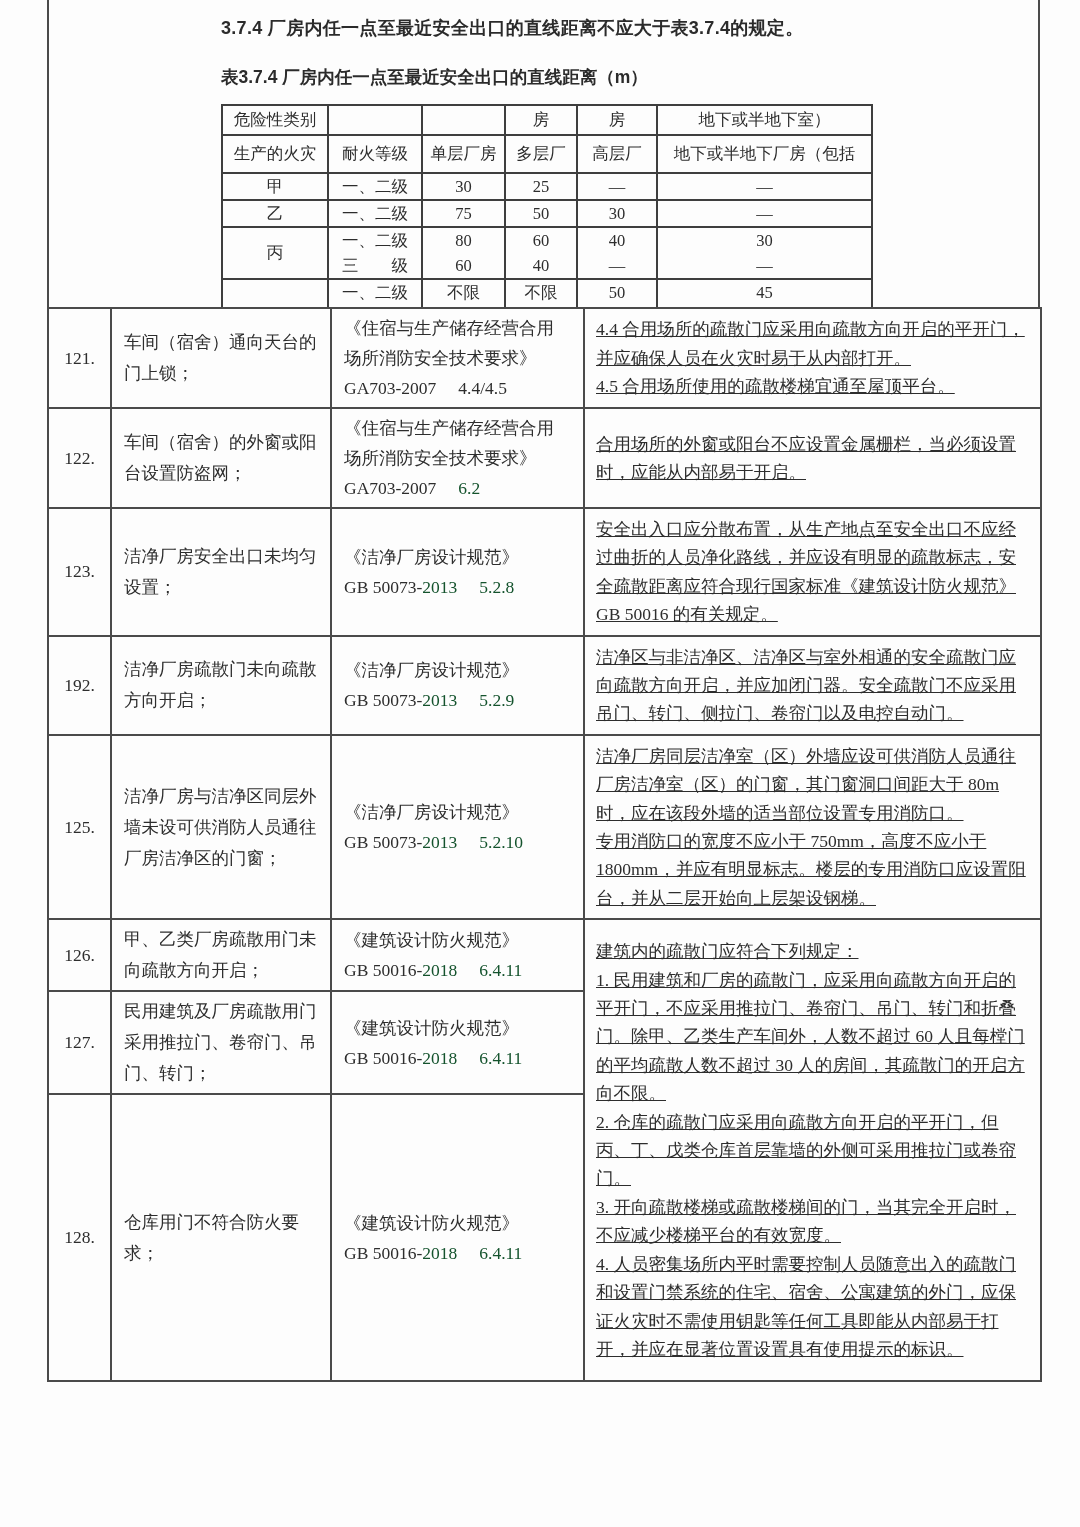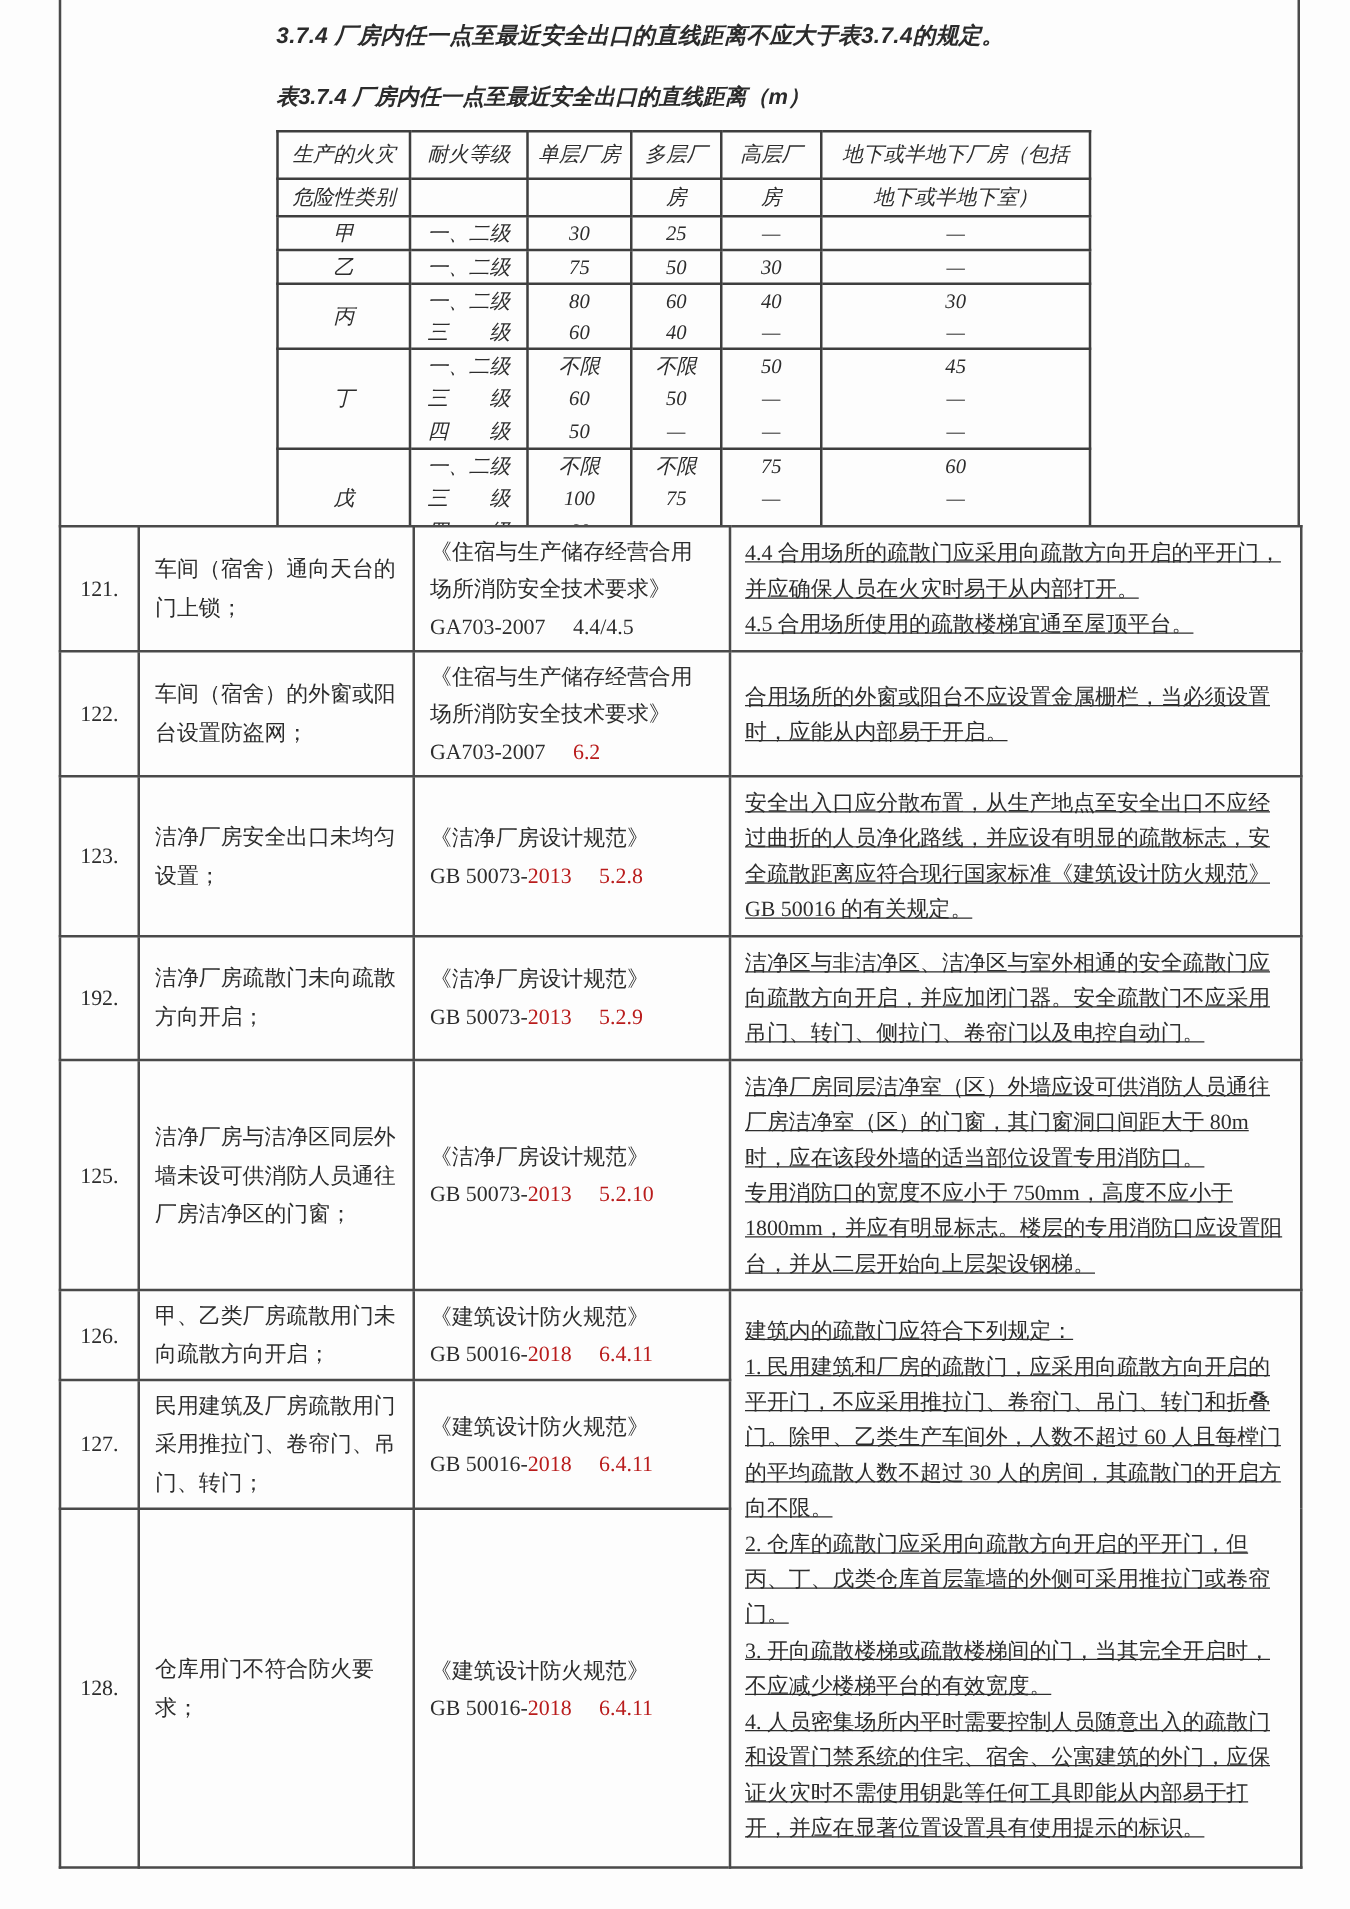--- a/index.html
+++ b/index.html
@@ -10,25 +10,24 @@
     color:#2f2f2f;
     position:relative;
     -webkit-font-smoothing:antialiased;
   }
   .outer{
     position:absolute;left:47px;top:0;width:993px;
   }
   
   .top-cell{
     box-sizing:border-box;
-    height:420px;
+    height:307px;
     border-left:2px solid #4a4a4a;
     border-right:2px solid #4a4a4a;
     overflow:hidden;
-    font-style:italic;
   }
   .sec-heading{
     margin:16px 0 0 172px;
     font-family:"Liberation Sans","DejaVu Sans",sans-serif;
     font-weight:700;font-size:18px;color:#2b2b2b;
     letter-spacing:0.3px;
   }
   .tbl-caption{
     margin:25px 0 15px 172px;
     font-family:"Liberation Sans","DejaVu Sans",sans-serif;
@@ -61,55 +60,55 @@
     box-sizing:border-box;
     font-size:17.5px;
     color:#2d2d2d;
     vertical-align:middle;
   }
   td.no-cell{text-align:center;font-size:17px;}
   td.desc-cell{padding:4px 12px;line-height:31px;text-align:left;}
   td.std-cell{padding:4px 12px;line-height:30px;text-align:left;}
   td.req-cell{padding:6px 11px;line-height:28.4px;text-align:left;}
   .clause{display:inline-block;margin-left:22px;}
-  .red{color:#b91c1c;}
+  .red{color:#14532d;}
   .req-p{display:block;text-decoration:underline;}
 </style>
 </head>
 <body>
 
 <div class="outer">
   <div class="top-cell">
     <div class="sec-heading">3.7.4 厂房内任一点至最近安全出口的直线距离不应大于表3.7.4的规定。</div>
     <div class="tbl-caption">表3.7.4 厂房内任一点至最近安全出口的直线距离（m）</div>
     <table class="dist">
       <colgroup>
         <col style="width:106px">
           <col style="width:94px">
           <col style="width:83px">
         <col style="width:72px">
           <col style="width:80px">
           <col style="width:215px">
       </colgroup>
       <tbody id="dist-body">
+          <tr style="height: 30px;">
+            <td>危险性类别</td>
+            <td></td>
+            <td></td>
+            <td>房</td>
+            <td>房</td>
+            <td>地下或半地下室）</td>
+          </tr>
           <tr style="height: 38px;">
             <td>生产的火灾</td>
             <td>耐火等级</td>
             <td>单层厂房</td>
             <td>多层厂</td>
             <td>高层厂</td>
             <td>地下或半地下厂房（包括</td>
-          </tr>
-          <tr style="height: 30px;">
-            <td>危险性类别</td>
-            <td></td>
-            <td></td>
-            <td>房</td>
-            <td>房</td>
-            <td>地下或半地下室）</td>
           </tr>
           <tr style="height: 25px;">
             <td>甲</td>
             <td>
               <div class="ln" style="line-height: 25px;">一、二级</div>
             </td>
             <td>
               <div class="ln" style="line-height: 25px;">30</div>
             </td>
             <td>

